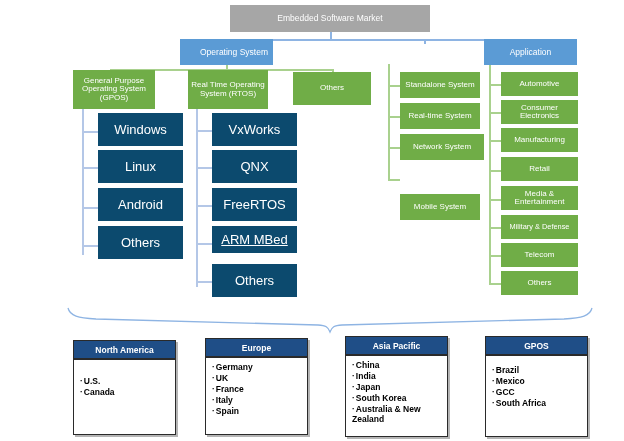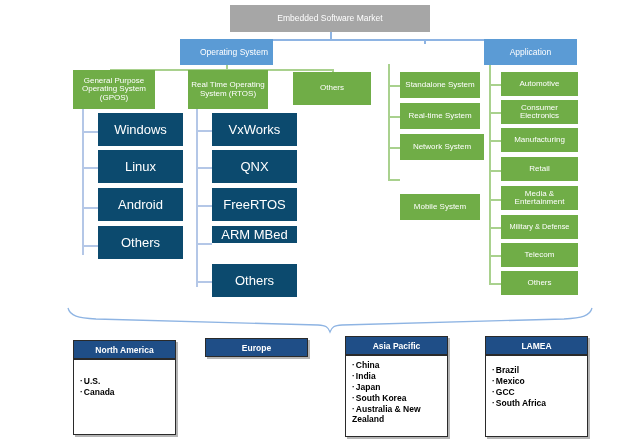--- a/index.html
+++ b/index.html
@@ -163,21 +163,21 @@
 
   <div class="node blue-leaf" style="left:212px;top:113px;width:85px;height:33px;">
     <span>VxWorks</span>
   </div>
   <div class="node blue-leaf" style="left:212px;top:150px;width:85px;height:33px;">
     <span>QNX</span>
   </div>
   <div class="node blue-leaf" style="left:212px;top:188px;width:85px;height:33px;">
     <span>FreeRTOS</span>
   </div>
-  <div class="node blue-leaf" style="left:212px;top:226px;width:85px;height:17px;">
+  <div class="node blue-leaf" style="left:212px;top:226px;width:85px;height:27px;text-decoration:underline;">
     <span>ARM MBed</span>
   </div>
   <div class="node blue-leaf" style="left:212px;top:264px;width:85px;height:33px;">
     <span>Others</span>
   </div>
 
   <div class="node green" style="left:400px;top:72px;width:80px;height:26px;">
     <span>Standalone System</span>
   </div>
   <div class="node green" style="left:400px;top:103px;width:80px;height:26px;">
@@ -228,20 +228,29 @@
       <ul>
         <li>U.S.</li>
         <li>Canada</li>
       </ul>
     </div>
   </div>
 
   <div class="region" style="left:205px;top:338px;width:103px;">
     <div class="region-head">
       <span>Europe</span>
+    </div>
+    <div class="region-body" style="height:78px;">
+      <ul>
+        <li>Germany</li>
+        <li>UK</li>
+        <li>France</li>
+        <li>Italy</li>
+        <li>Spain</li>
+      </ul>
     </div>
   </div>
 
   <div class="region" style="left:345px;top:336px;width:103px;">
     <div class="region-head">
       <span>Asia Pacific</span>
     </div>
     <div class="region-body" style="height:82px;">
       <ul>
         <li>China</li>
@@ -249,21 +258,21 @@
         <li>Japan</li>
         <li>South Korea</li>
         <li>Australia &amp; New
 Zealand</li>
       </ul>
     </div>
   </div>
 
   <div class="region" style="left:485px;top:336px;width:103px;">
     <div class="region-head">
-      <span>LAMEA</span>
+      <span>GPOS</span>
     </div>
     <div class="region-body pad-top2" style="height:82px;">
       <ul>
         <li>Brazil</li>
         <li>Mexico</li>
         <li>GCC</li>
         <li>South Africa</li>
       </ul>
     </div>
   </div>

